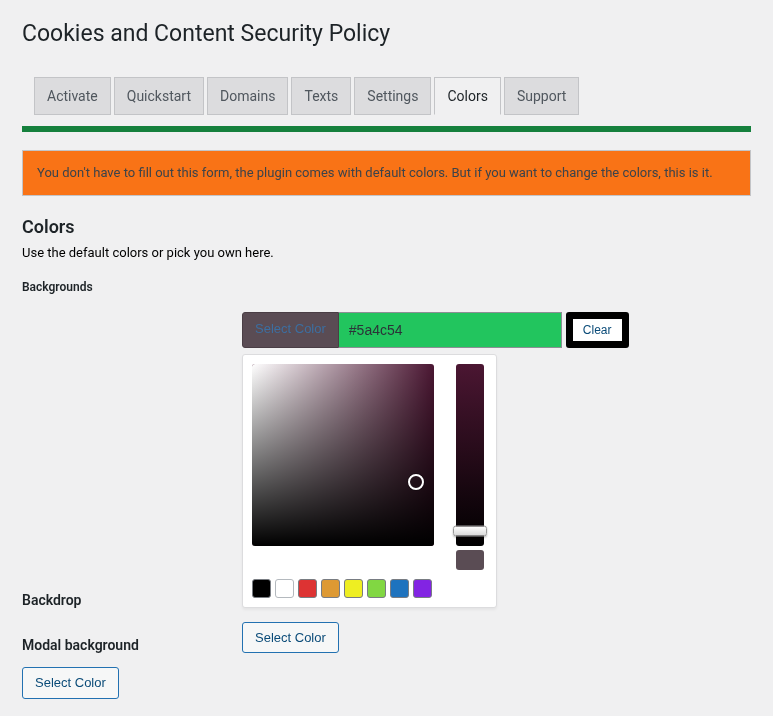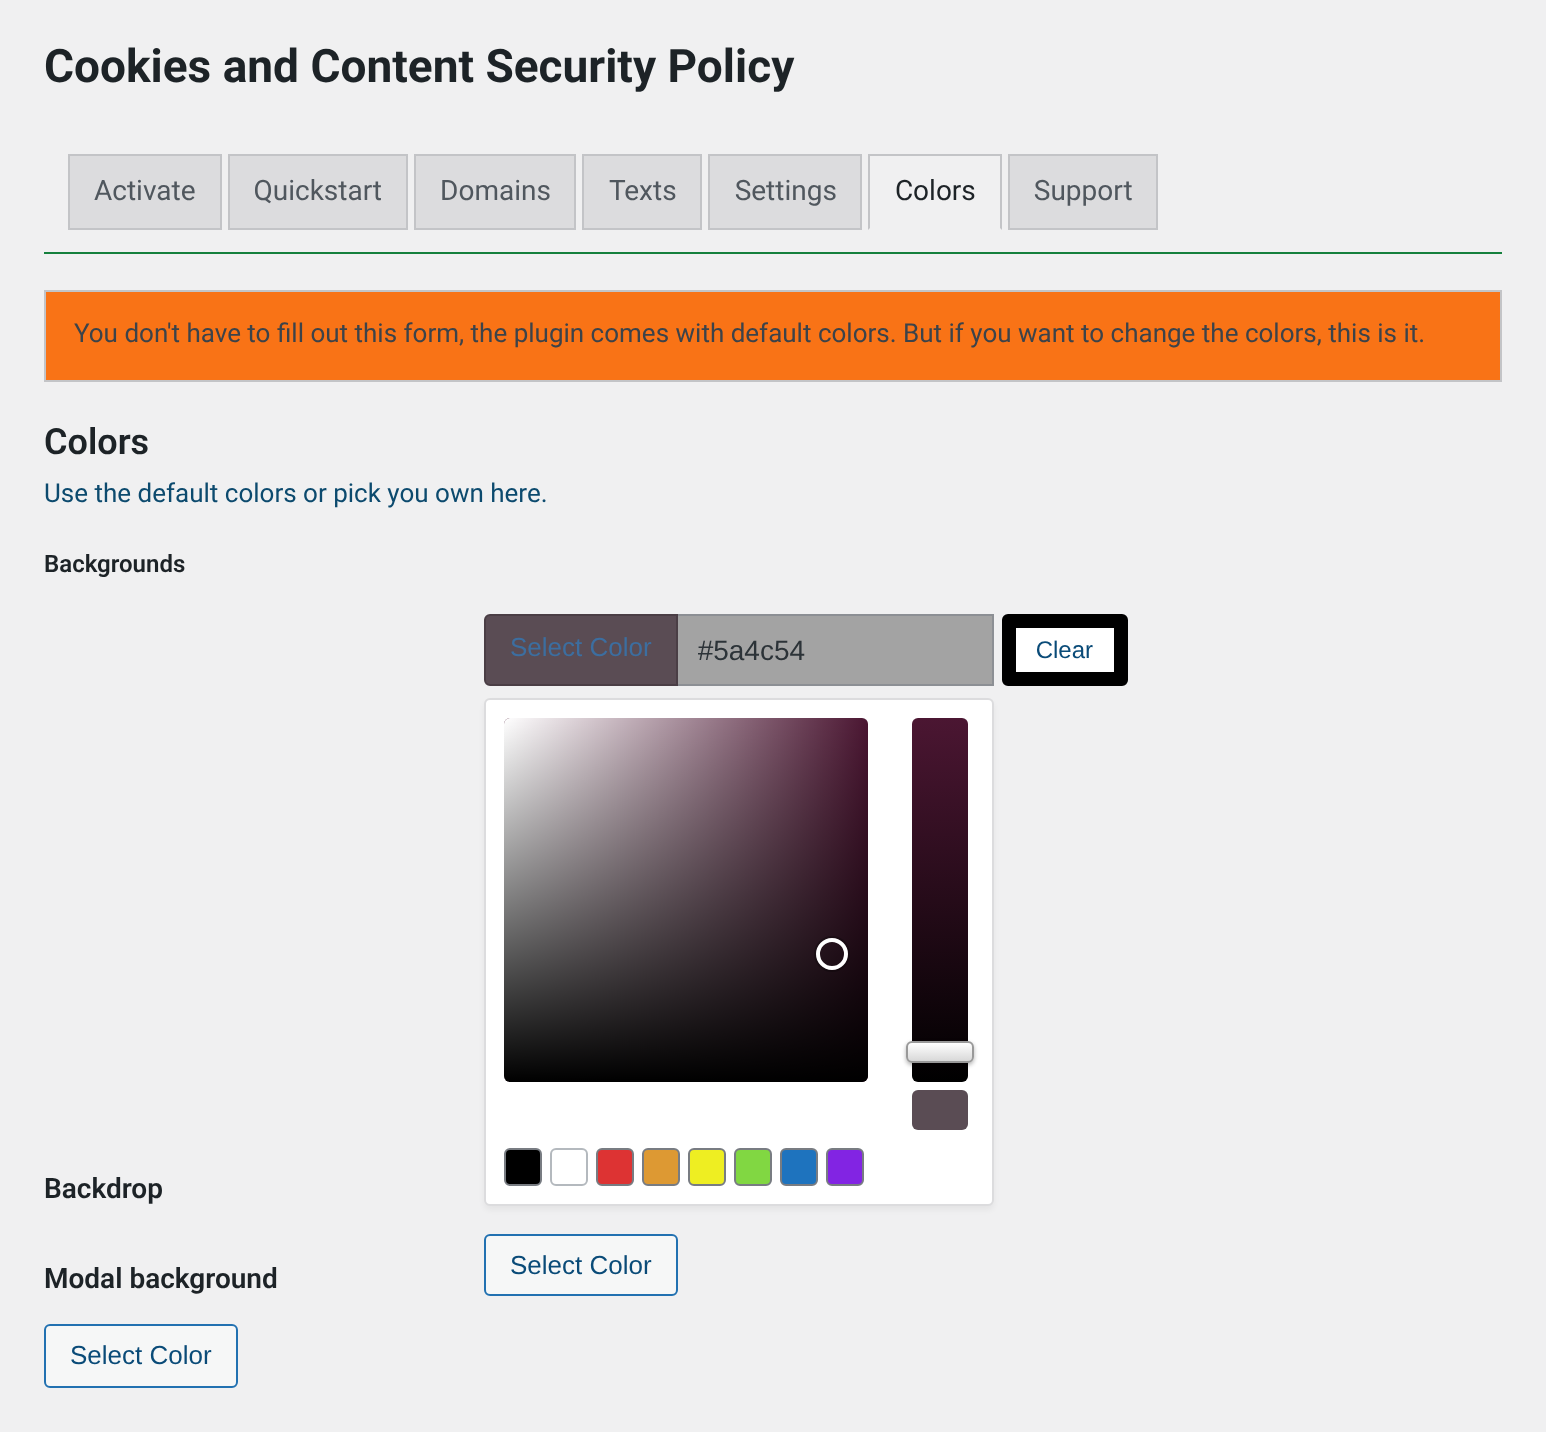--- a/index.html
+++ b/index.html
@@ -7,22 +7,22 @@
   body {
     background:#f0f0f1;
     font-family:-apple-system,BlinkMacSystemFont,"Segoe UI",Roboto,Helvetica,Arial,sans-serif;
     font-size:13px;
     color:#3c434a;
     width:773px;
     height:716px;
     overflow:hidden;
   }
   .wrap { padding:10px 22px 22px 22px; }
-  h1 { font-size:23px; font-weight:700; color:#1d2327; margin:10px 0 18px; }
-  .nav-tab-wrapper { border-bottom:1px solid #15803d; margin:12px 0 18px; padding:12px; line-height:0; }
+  h1 { font-size:23px; font-weight:400; color:#1d2327; margin:10px 0 18px; }
+  .nav-tab-wrapper { border-bottom:6px solid #15803d; margin:12px 0 18px; padding:12px; line-height:0; }
   .nav-tab {
     display:inline-block;
     background:#dcdcde;
     border:1px solid #c3c4c7;
     margin:0 3px -1px 0;
     padding:7px 12px;
     font-size:14px;
     color:#50575e;
     line-height:1.6;
     cursor:pointer;
@@ -33,21 +33,21 @@
     background:#f97316;
     border:1px solid #c3c4c7;
     padding:12px 14px;
     font-size:13px;
     color:#3c434a;
     line-height:1.5;
     margin:0 0 20px;
   }
   h2 { font-size:18px; font-weight:600; color:#1d2327; margin:0 0 8px; }
   h3 { font-size:12px; font-weight:600; color:#1d2327; margin:20px 0 18px; }
-  .sub { font-size:13px; color:#0c4a6e; margin:0 0 18px; }
+  .sub { font-size:13px; color:#000000; margin:0 0 18px; }
   .form-row { display:flex; align-items:flex-end; margin-bottom:14px; }
   .form-row > .label { width:220px; flex:0 0 220px; font-weight:600; font-size:14px; color:#1d2327; padding-top:9px; }
   .form-row > .field { flex:1; }
   .btn {
     background:#f6f7f7;
     border:1px solid #2271b1;
     color:#0a4b78;
     padding:5px 12px;
     font-size:13px;
     border-radius:3px;
@@ -63,22 +63,22 @@
     font-size:13px;
     line-height:1.3;
   }
   .color-input-row { display:flex; align-items:stretch; }
   .color-input {
     border:1px solid #8c8f94;
     border-left:0;
     padding:6px 10px;
     font-size:14px;
     color:#2c3338;
-    width:158px;
-    background:#a3a3a3;
+    width:223px;
+    background:#22c55e;
   }
   .btn-clear {
     margin-left:4px;
     background:#fff;
     border:7px solid #000000;
     color:#0a4b78;
     padding:4px 10px;
     font-size:12px;
     border-radius:3px;
     cursor:pointer;

